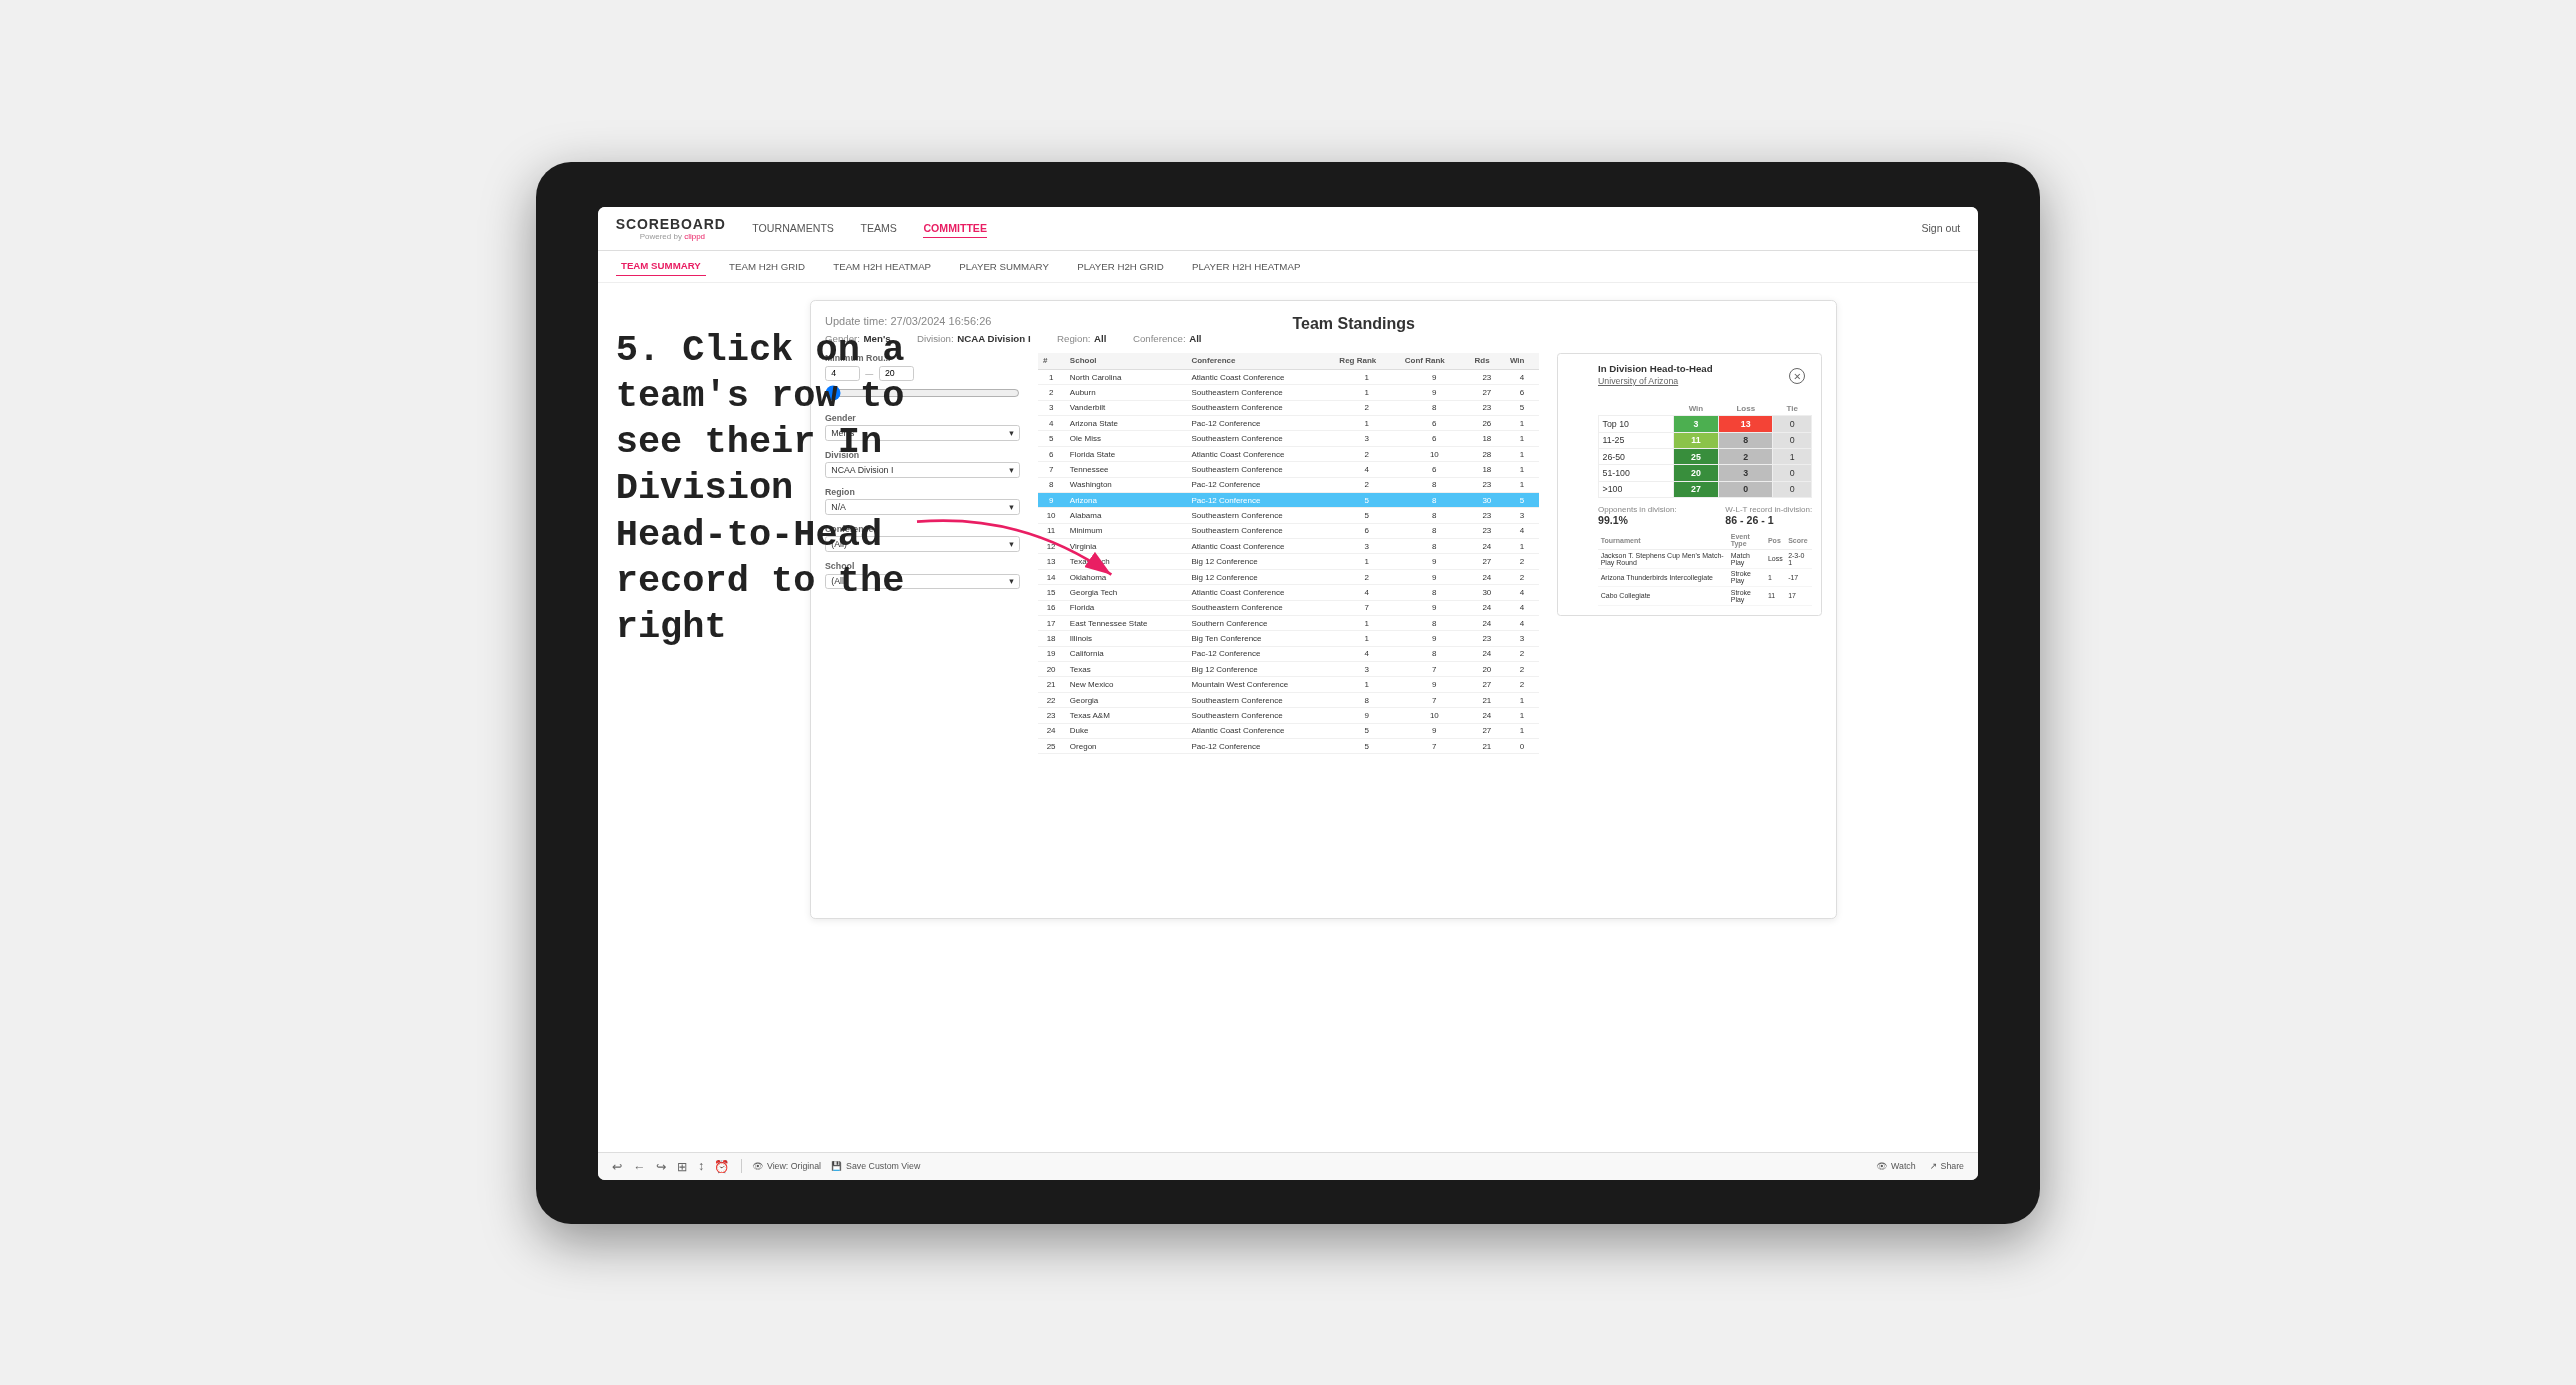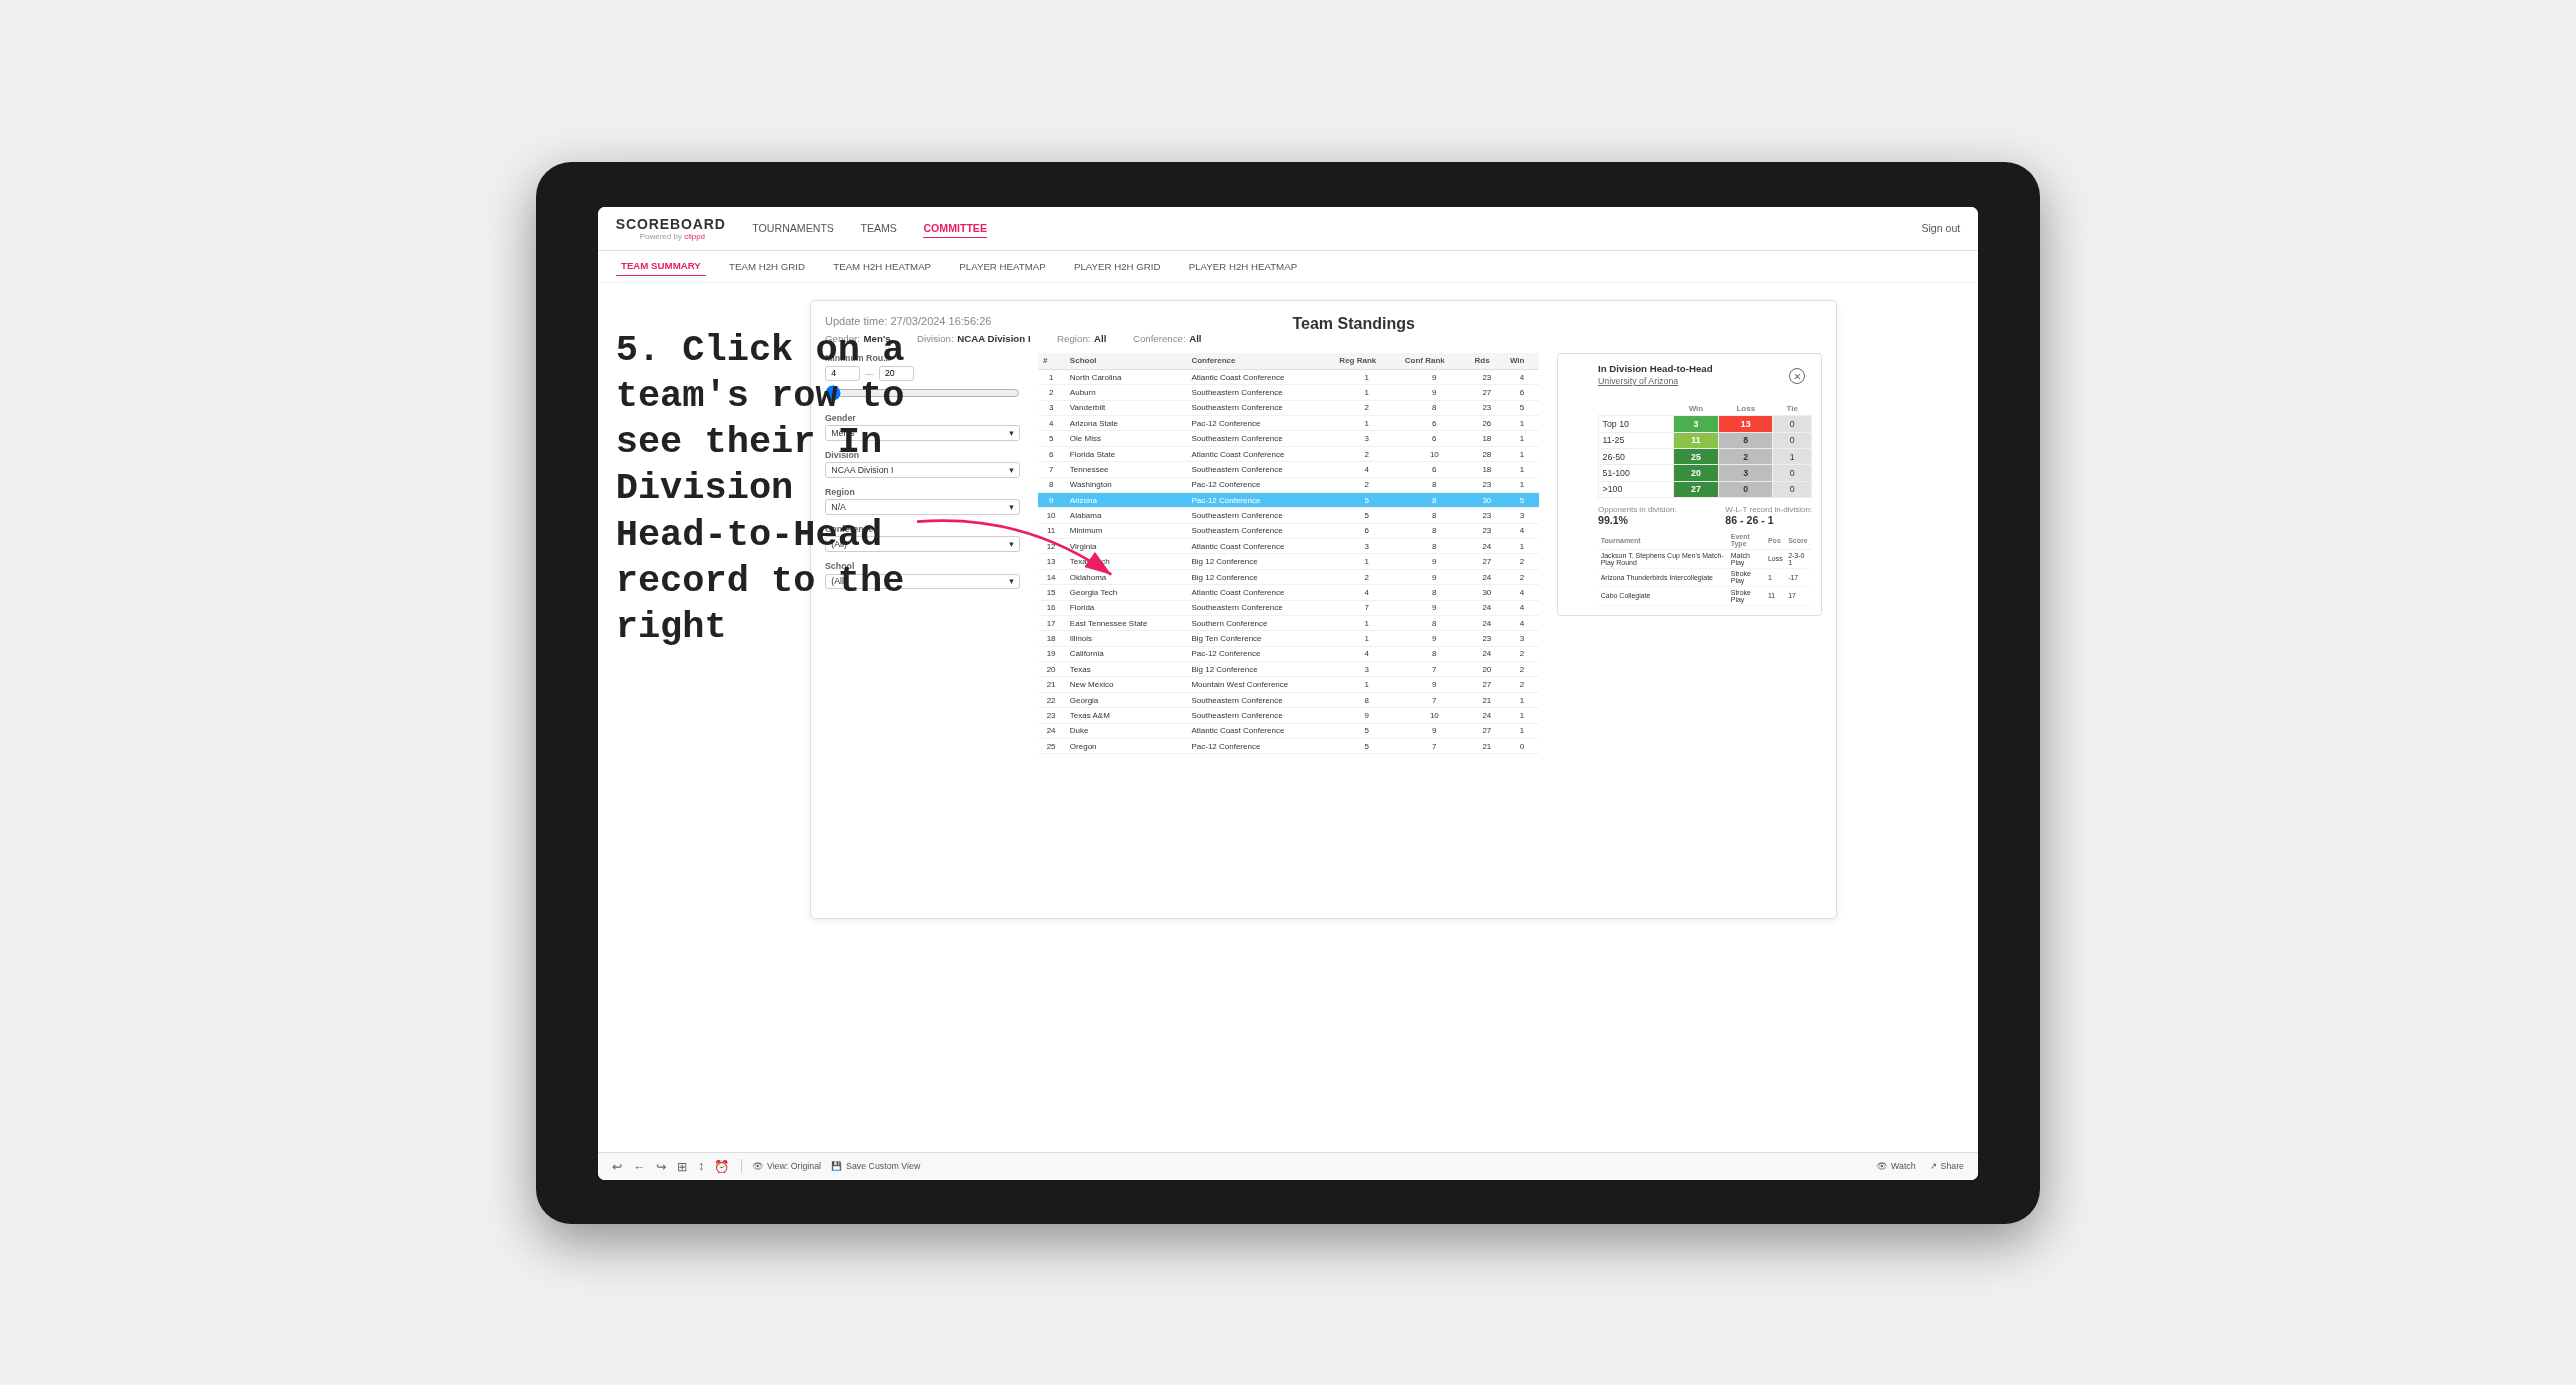--- a/index.html
+++ b/index.html
@@ -444,21 +444,21 @@
         <a class="nav-item">TEAMS</a>
         <a class="nav-item active">COMMITTEE</a>
       </div>
       <div class="sign-out">Sign out</div>
     </div>
 
     <div class="sub-nav">
       <span class="sub-nav-item active">TEAM SUMMARY</span>
       <span class="sub-nav-item">TEAM H2H GRID</span>
       <span class="sub-nav-item">TEAM H2H HEATMAP</span>
-      <span class="sub-nav-item">PLAYER HEATMAP</span>
+      <span class="sub-nav-item">PLAYER SUMMARY</span>
       <span class="sub-nav-item">PLAYER H2H GRID</span>
       <span class="sub-nav-item">PLAYER H2H HEATMAP</span>
     </div>
 
     <div class="main-content">
 
       <div class="annotation">5. Click on a team's row to see their In Division Head-to-Head record to the right</div>
 
       <svg class="arrow-svg" viewBox="0 0 280 120">
         <defs>

